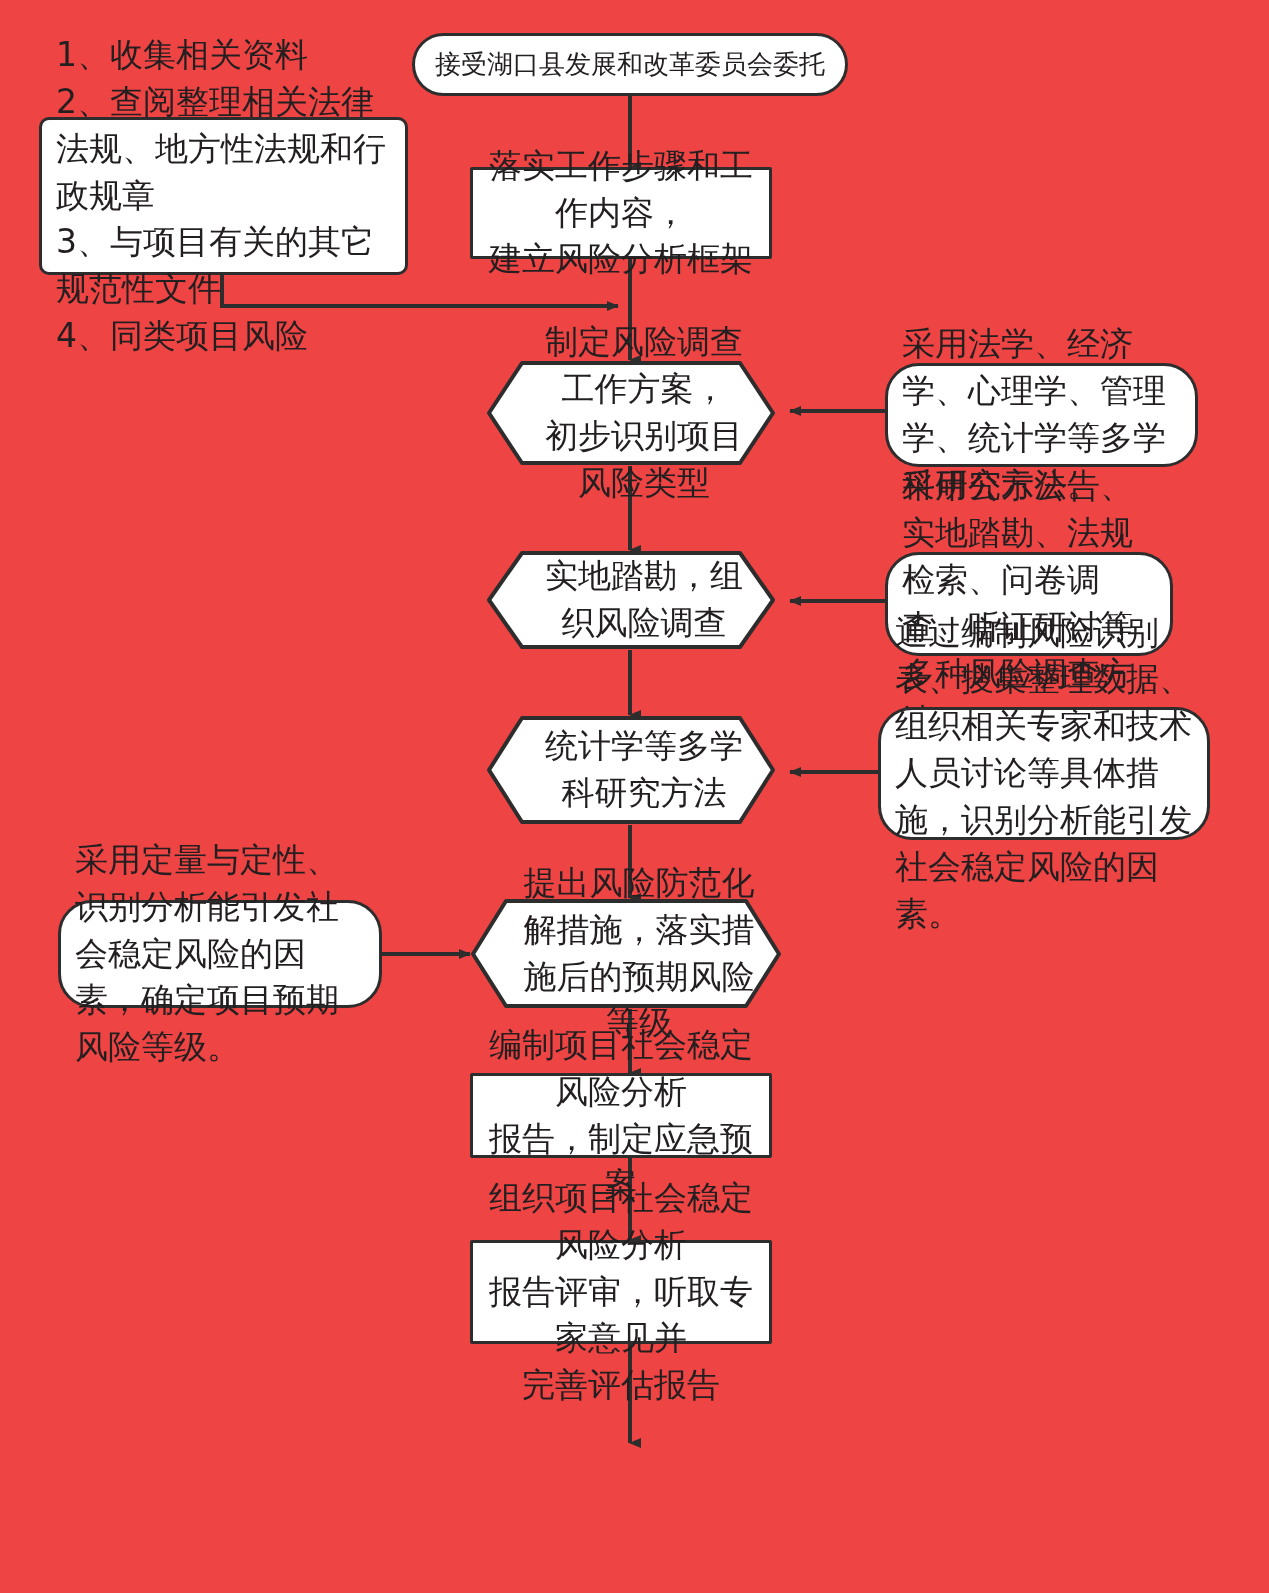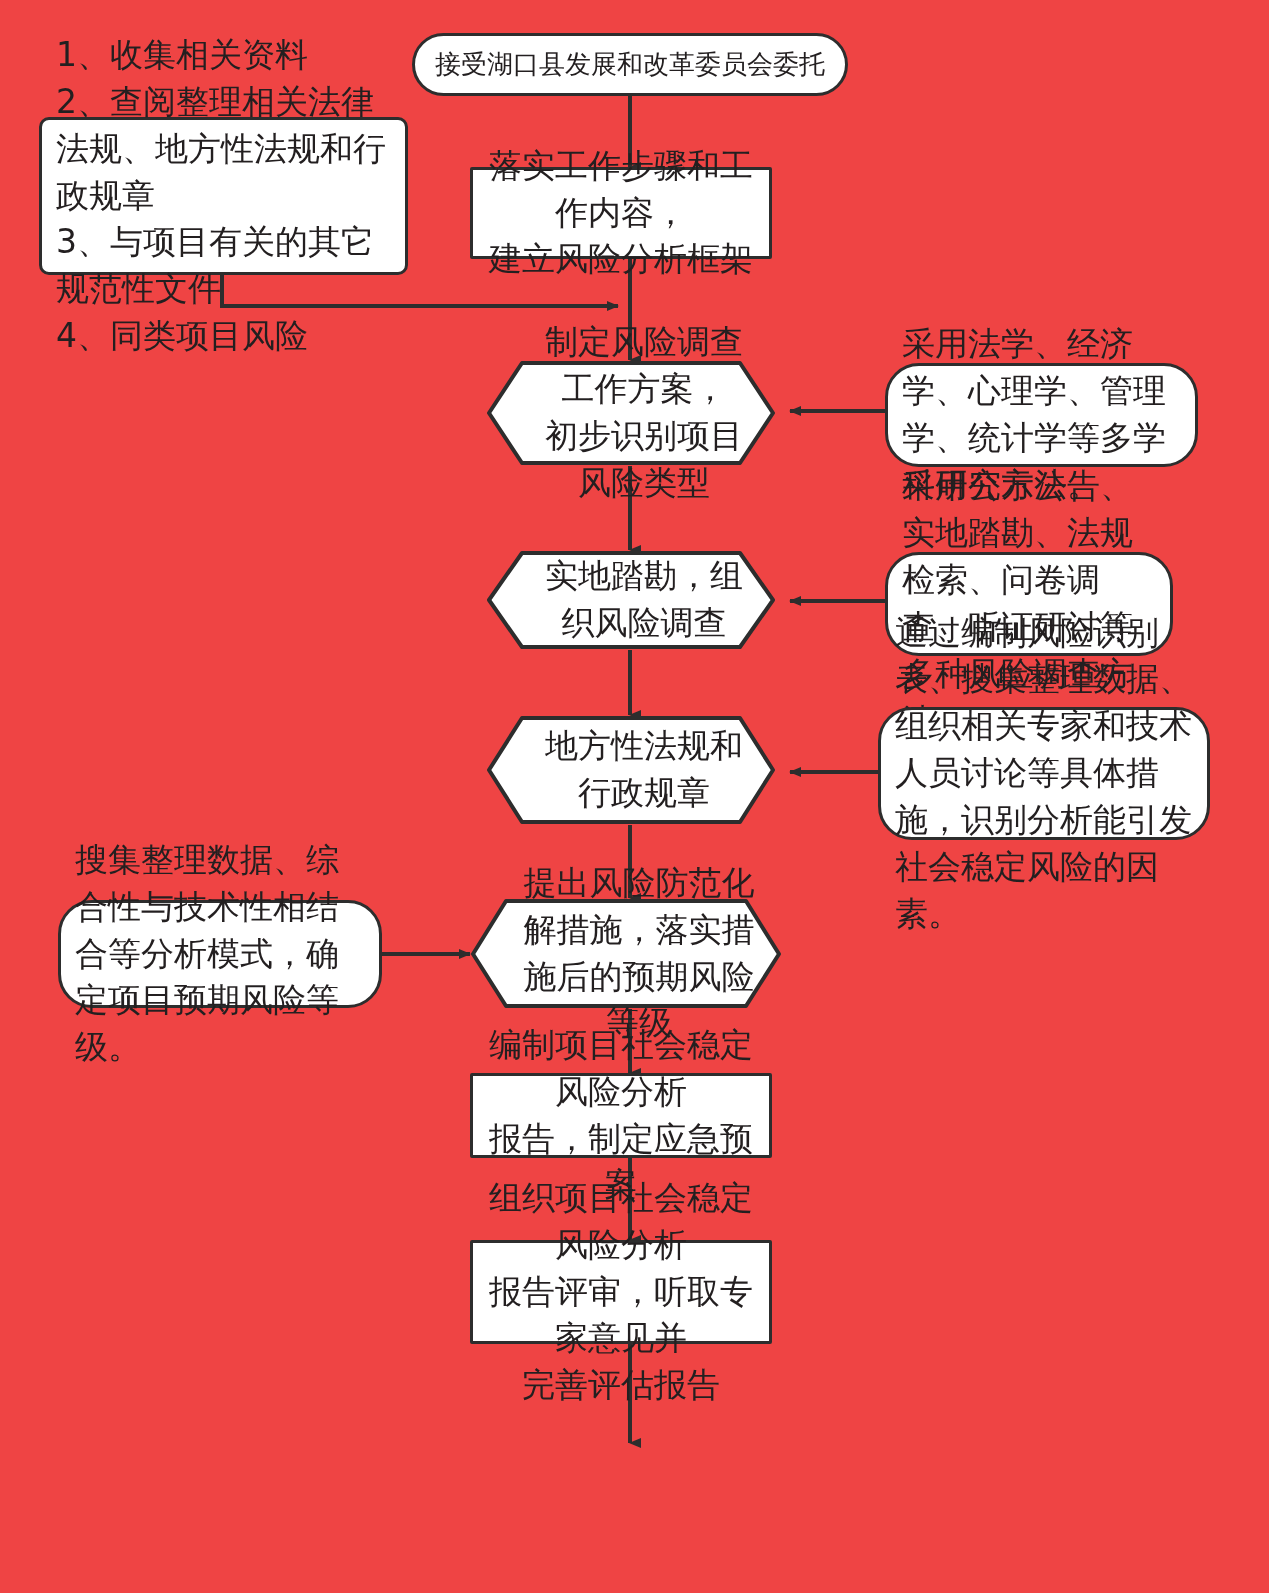--- a/index.html
+++ b/index.html
@@ -162,29 +162,29 @@
   </div>
 
   <div class="node roundbox note-left fs25" style="left:885px; top:552px; width:288px; height:104px; padding:6px 14px;">
     <span>采用公示公告、实地踏勘、法规检索、问卷调查、听证研讨等多种风险调查方法。</span>
   </div>
 
   <div class="node hex fs25" style="left:486px; top:715px; width:290px; height:110px;">
     <svg class="hex-shape" viewBox="0 0 290 110" preserveAspectRatio="none">
       <polygon points="36,3 254,3 287,55 254,107 36,107 3,55" fill="#ffffff" stroke="#2d2d2d" stroke-width="4" stroke-linejoin="round"></polygon>
     </svg>
-    <span class="hex-label">地方性法规和行政规章</span>
+    <span class="hex-label">统计学等多学科研究方法</span>
   </div>
 
   <div class="node roundbox note-left fs25" style="left:878px; top:707px; width:332px; height:133px; padding:6px 14px;">
     <span>通过编制风险识别表、搜集整理数据、组织相关专家和技术人员讨论等具体措施，识别分析能引发社会稳定风险的因素。</span>
   </div>
 
   <div class="node roundbox note-left fs25" style="left:58px; top:900px; width:324px; height:108px; padding:6px 14px;">
-    <span>搜集整理数据、综合性与技术性相结合等分析模式，确定项目预期风险等级。</span>
+    <span>采用定量与定性、识别分析能引发社会稳定风险的因素，确定项目预期风险等级。</span>
   </div>
 
   <div class="node hex fs25" style="left:470px; top:898px; width:312px; height:111px;">
     <svg class="hex-shape" viewBox="0 0 312 111" preserveAspectRatio="none">
       <polygon points="36,3 276,3 309,56 276,108 36,108 3,56" fill="#ffffff" stroke="#2d2d2d" stroke-width="4" stroke-linejoin="round"></polygon>
     </svg>
     <span class="hex-label">提出风险防范化解措施，落实措施后的预期风险等级</span>
   </div>
 
   <div class="node rect fs25" style="left:470px; top:1073px; width:302px; height:85px;">

